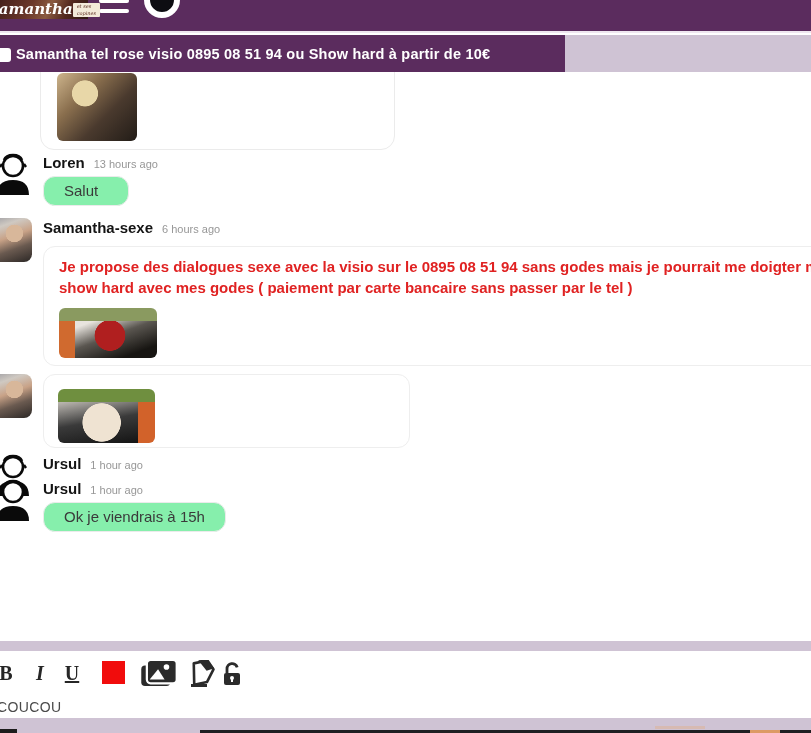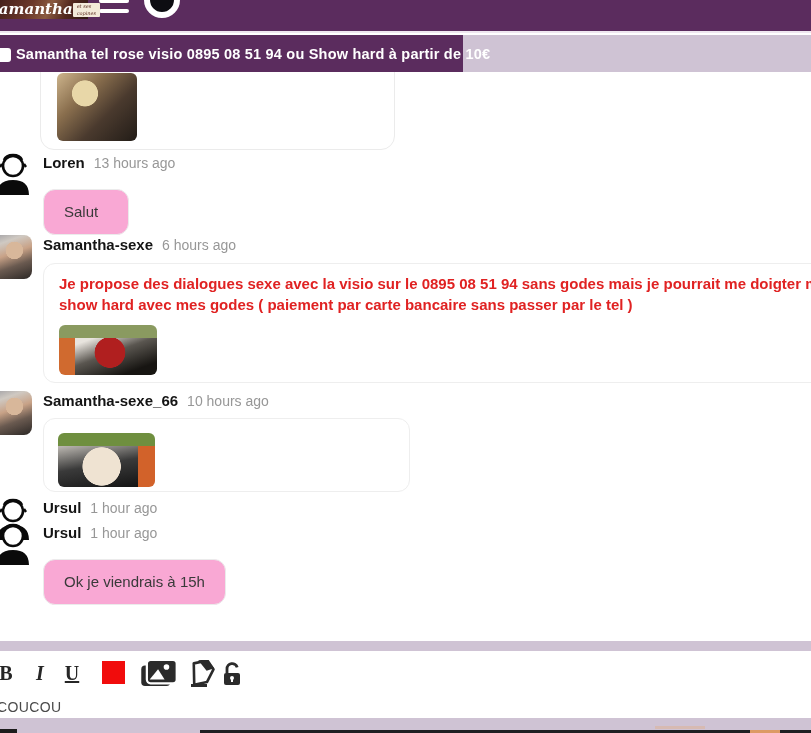--- a/index.html
+++ b/index.html
@@ -22,40 +22,40 @@
   .hamburger { position:absolute; left:99px; top:-3px; width:30px; height:20px; cursor:pointer; }
   .hamburger span { position:absolute; left:0; width:30px; height:4px; background:#fff; border-radius:2px; }
   .hamburger span:nth-child(1){ top:2px; }
   .hamburger span:nth-child(2){ top:12px; }
   .profile-circle { position:absolute; left:144px; top:-18px; width:36px; height:36px;
                     border-radius:50%; background:#0d0d12; border:6px solid #fff; }
 
   
   .banner-row { position:absolute; top:35px; left:0; width:811px; height:37px;
                 background:#cfc3d4; z-index:29; }
-  .banner-box { position:absolute; top:0; left:0; width:463px; height:37px; background:#5b2c5e;
+  .banner-box { position:absolute; top:0; left:0; width:565px; height:37px; background:#5b2c5e;
                 display:flex; align-items:center; }
   .banner-icon { position:absolute; left:-5px; top:13px; width:16px; height:14px;
                  background:#fff; border-radius:3px 3px 3px 6px; }
   .banner-text { margin-left:16px; color:#fff; font-size:14.5px; font-weight:700;
                  letter-spacing:.2px; white-space:nowrap; }
 
   
   .chat { position:absolute; top:71px; left:0; width:811px; }
   .msg { position:relative; margin-left:43px; }
   .avatar { position:absolute; left:-49px; top:-2px; }
   .avatar-photo { width:44px; height:44px; border-radius:8px; position:absolute; left:-55px; top:0;
       background:
         radial-gradient(circle at 60% 35%, #d8b79a 0 22%, transparent 23%),
         linear-gradient(160deg,#9a9aa0 0%, #cfc9c2 22%, #c8a287 45%, #6a5a50 68%, #2b2725 100%); }
   .name-row { display:flex; align-items:baseline; gap:9px; }
   .author { font-size:15px; font-weight:700; color:#141414; line-height:19px; }
-  .timestamp { font-size:14px; color:#979797; }
-  .bubble { display:inline-block; background:#f9a8d4; border:1px solid #ebebeb; border-radius:12px;
-            padding:12px 20px; font-size:15px; color:#3a3a3a; line-height:20px; margin-top:17px;
+  .timestamp { font-size:11px; color:#979797; }
+  .bubble { display:inline-block; background:#86efac; border:1px solid #ebebeb; border-radius:12px;
+            padding:4px 20px; font-size:15px; color:#3a3a3a; line-height:20px; margin-top:4px;
             min-width:86px; }
   .bubble-img-only { margin-left:40px; margin-top:-13px; width:355px; border:1px solid #ebebeb;
             border-radius:14px; padding:14px 16px 8px 16px; background:#fff; }
   .bubble-red { display:block; border:1px solid #eee; border-radius:12px; background:#fff;
             margin-top:9px; color:#e02222; font-weight:700; font-size:15px; line-height:21px; }
   .red-line { white-space:nowrap; }
 
   .thumb { border-radius:6px; }
   .thumb-selfie { width:80px; height:68px;
       background:
@@ -71,21 +71,21 @@
       background:
         linear-gradient(180deg,#6f8f3f 0 24%, transparent 24%),
         linear-gradient(270deg,#d2622a 0 18%, transparent 18%),
         radial-gradient(circle at 45% 62%, #efe3d2 0 30%, transparent 31%),
         linear-gradient(170deg,#b8b4ae 0 20%, #3a3a3a 55%, #101010 100%); }
 
   .avatar-default { width:38px; height:44px; }
 
   
   .m-loren { margin-top:3px; }
-  .m-sam   { margin-top:0; }
+  .m-sam   { margin-top:12px; }
   .m-sam .bubble-red { padding:9px 15px 7px 15px; width:1000px; }
   .m-sam66 { margin-top:8px; }
   .m-sam66 .bubble-red { padding:8px 14px 4px 14px; width:367px; margin-top:8px; }
   .m-ursul1 { margin-top:6px; }
   .m-ursul2 { margin-top:6px; }
 
   
   .strip-1 { position:absolute; top:641px; left:0; width:811px; height:10px; background:#cfc3d4; z-index:20; }
   .toolbar { position:absolute; top:651px; left:0; width:811px; height:44px; background:#fff; z-index:20; }
   .tb { position:absolute; top:8px; height:28px; display:flex; align-items:center; justify-content:center;
@@ -138,24 +138,20 @@
     </div>
     <div class="bubble-red">
       <div class="red-line">Je propose des dialogues sexe avec la visio sur le 0895 08 51 94 sans godes mais je pourrait me doigter ma chatte</div>
       <div class="red-line">show hard avec mes godes ( paiement par carte bancaire sans passer par le tel )</div>
       <div class="thumb thumb-red-dress"></div>
     </div>
   </div>
 
   <div class="msg m-sam66">
     <div class="avatar-photo"></div>
-    <div class="name-row">
-      <span class="author">Samantha-sexe_66</span>
-      <span class="timestamp">10 hours ago</span>
-    </div>
     <div class="bubble-red">
       <div class="thumb thumb-white-lingerie"></div>
     </div>
   </div>
 
   <div class="msg m-ursul1">
     <svg class="avatar avatar-default" viewBox="0 0 38 44">
       <path d="M3,44 Q3,29 19,29 Q35,29 35,44 Z" fill="#0a0a0a"></path>
       <circle cx="19" cy="15" r="10" fill="#fff" stroke="#0a0a0a" stroke-width="2.6"></circle>
       <path d="M10,9 q2,-5 9,-5 q7,0 9,5" fill="none" stroke="#0a0a0a" stroke-width="2.6"></path>

